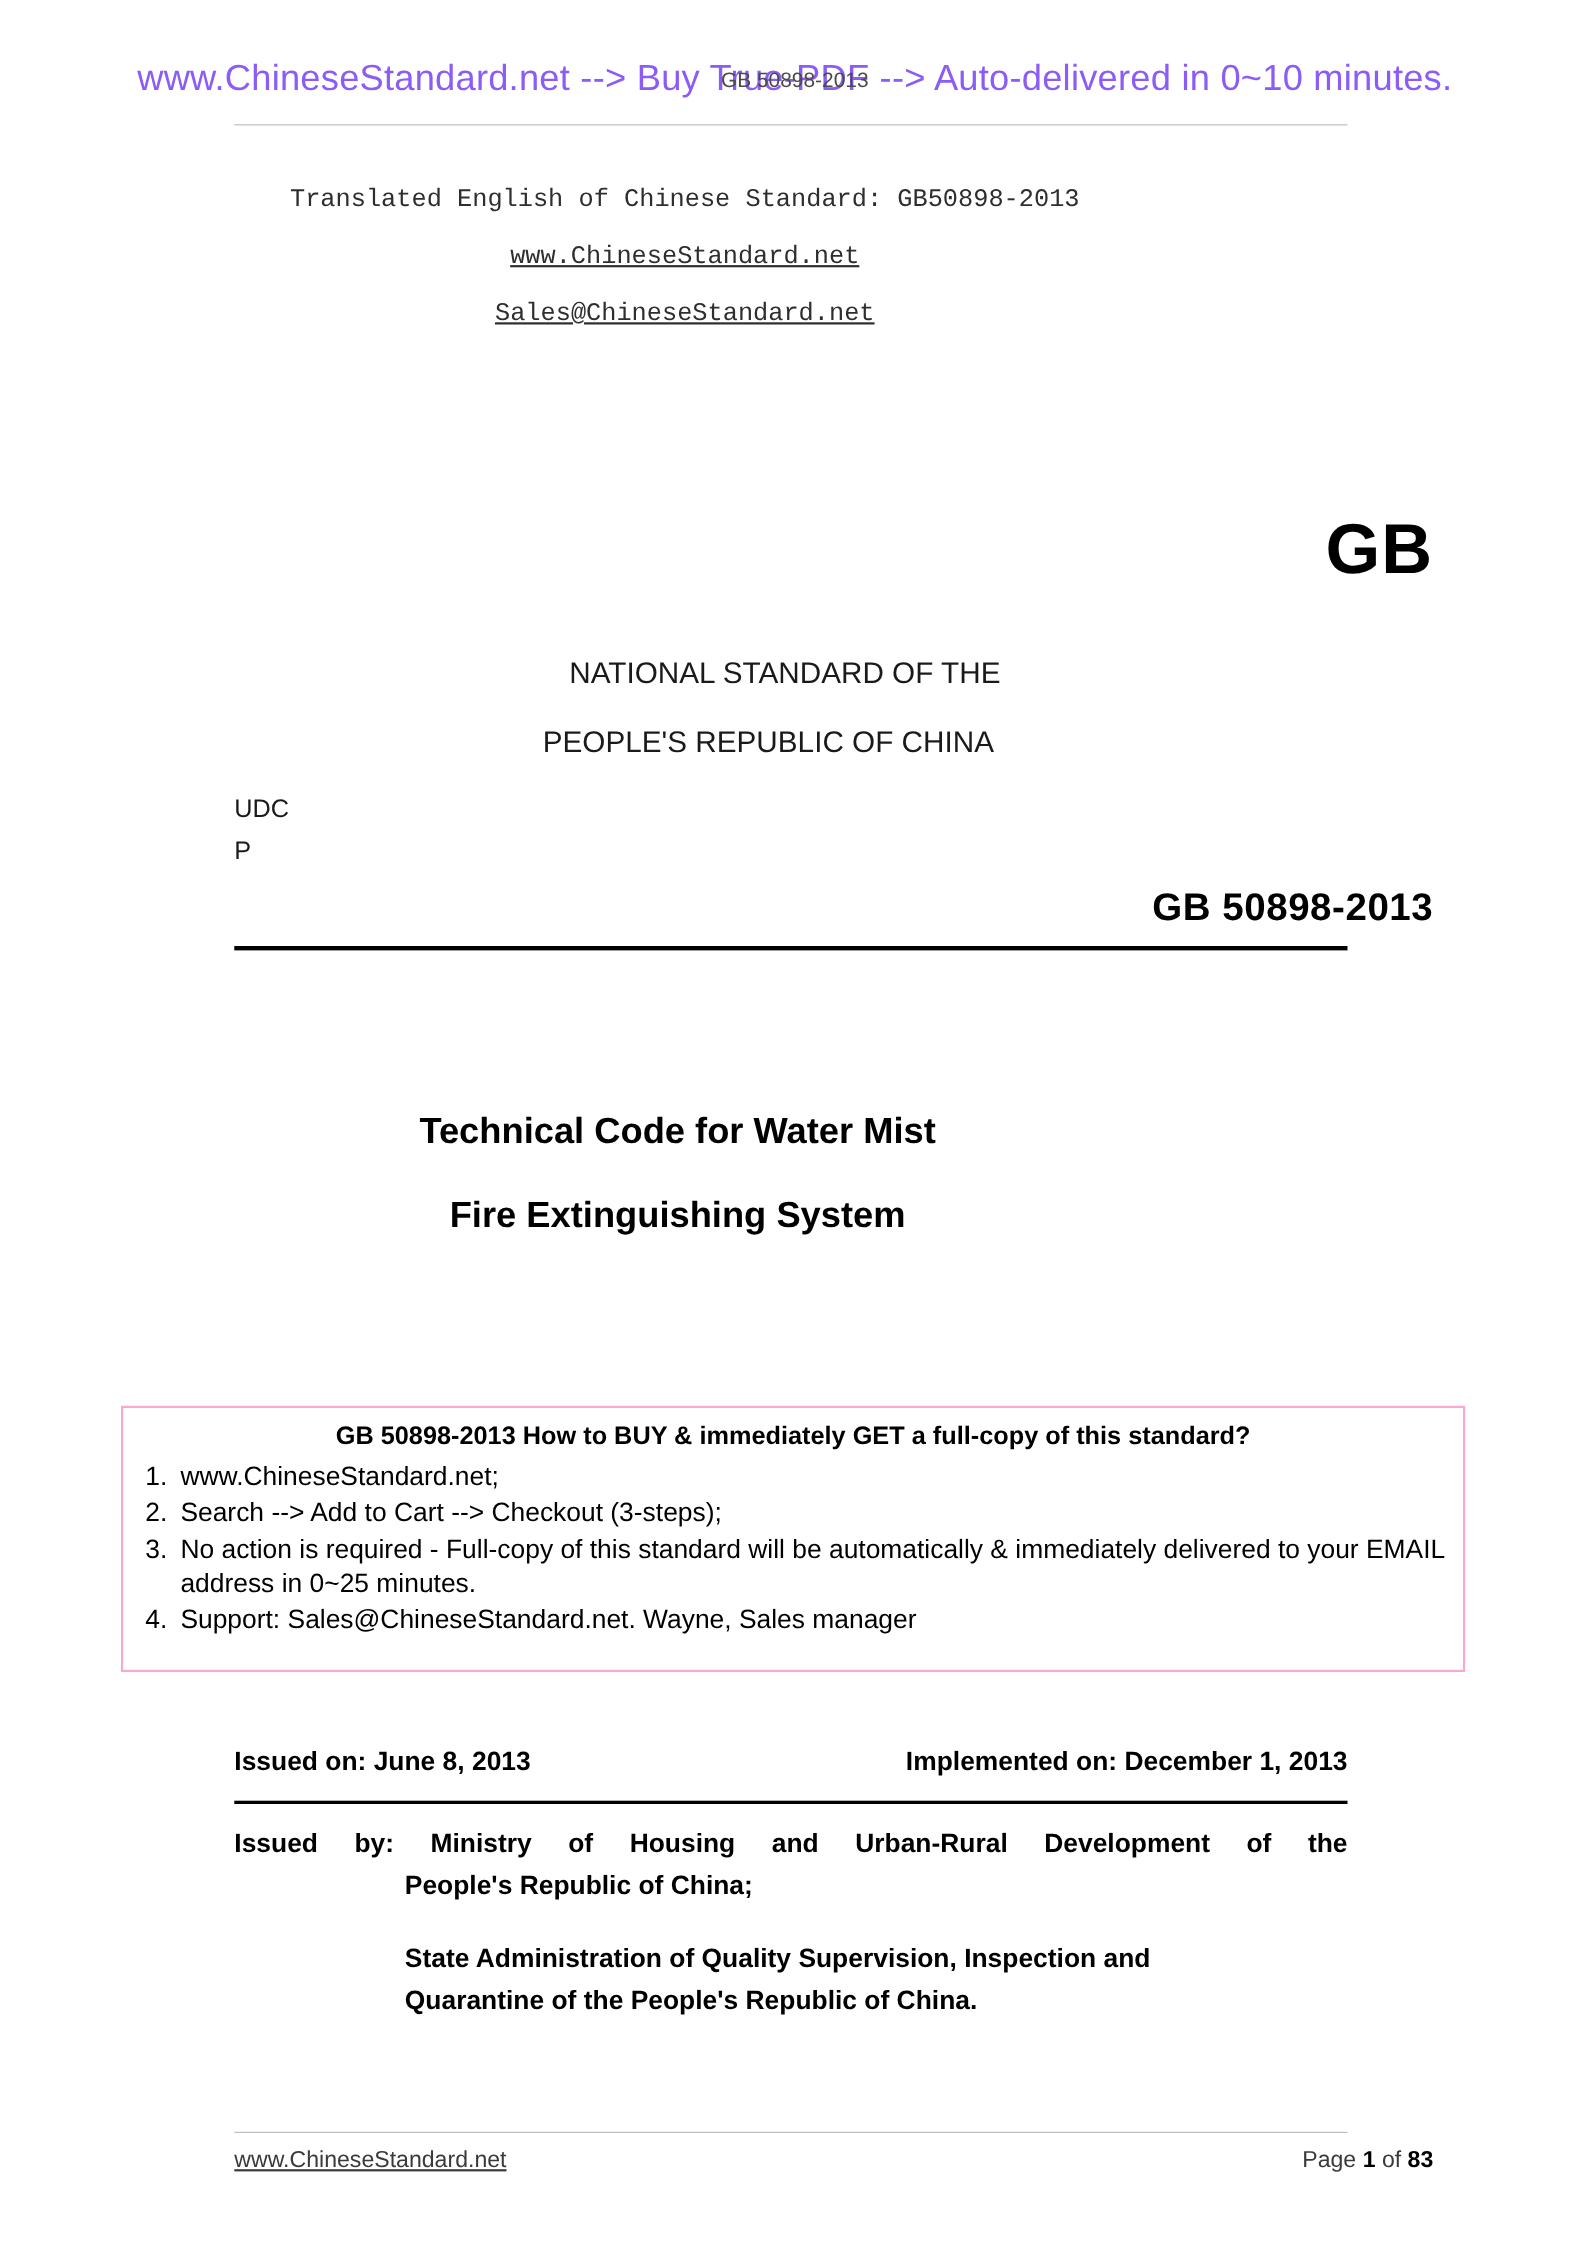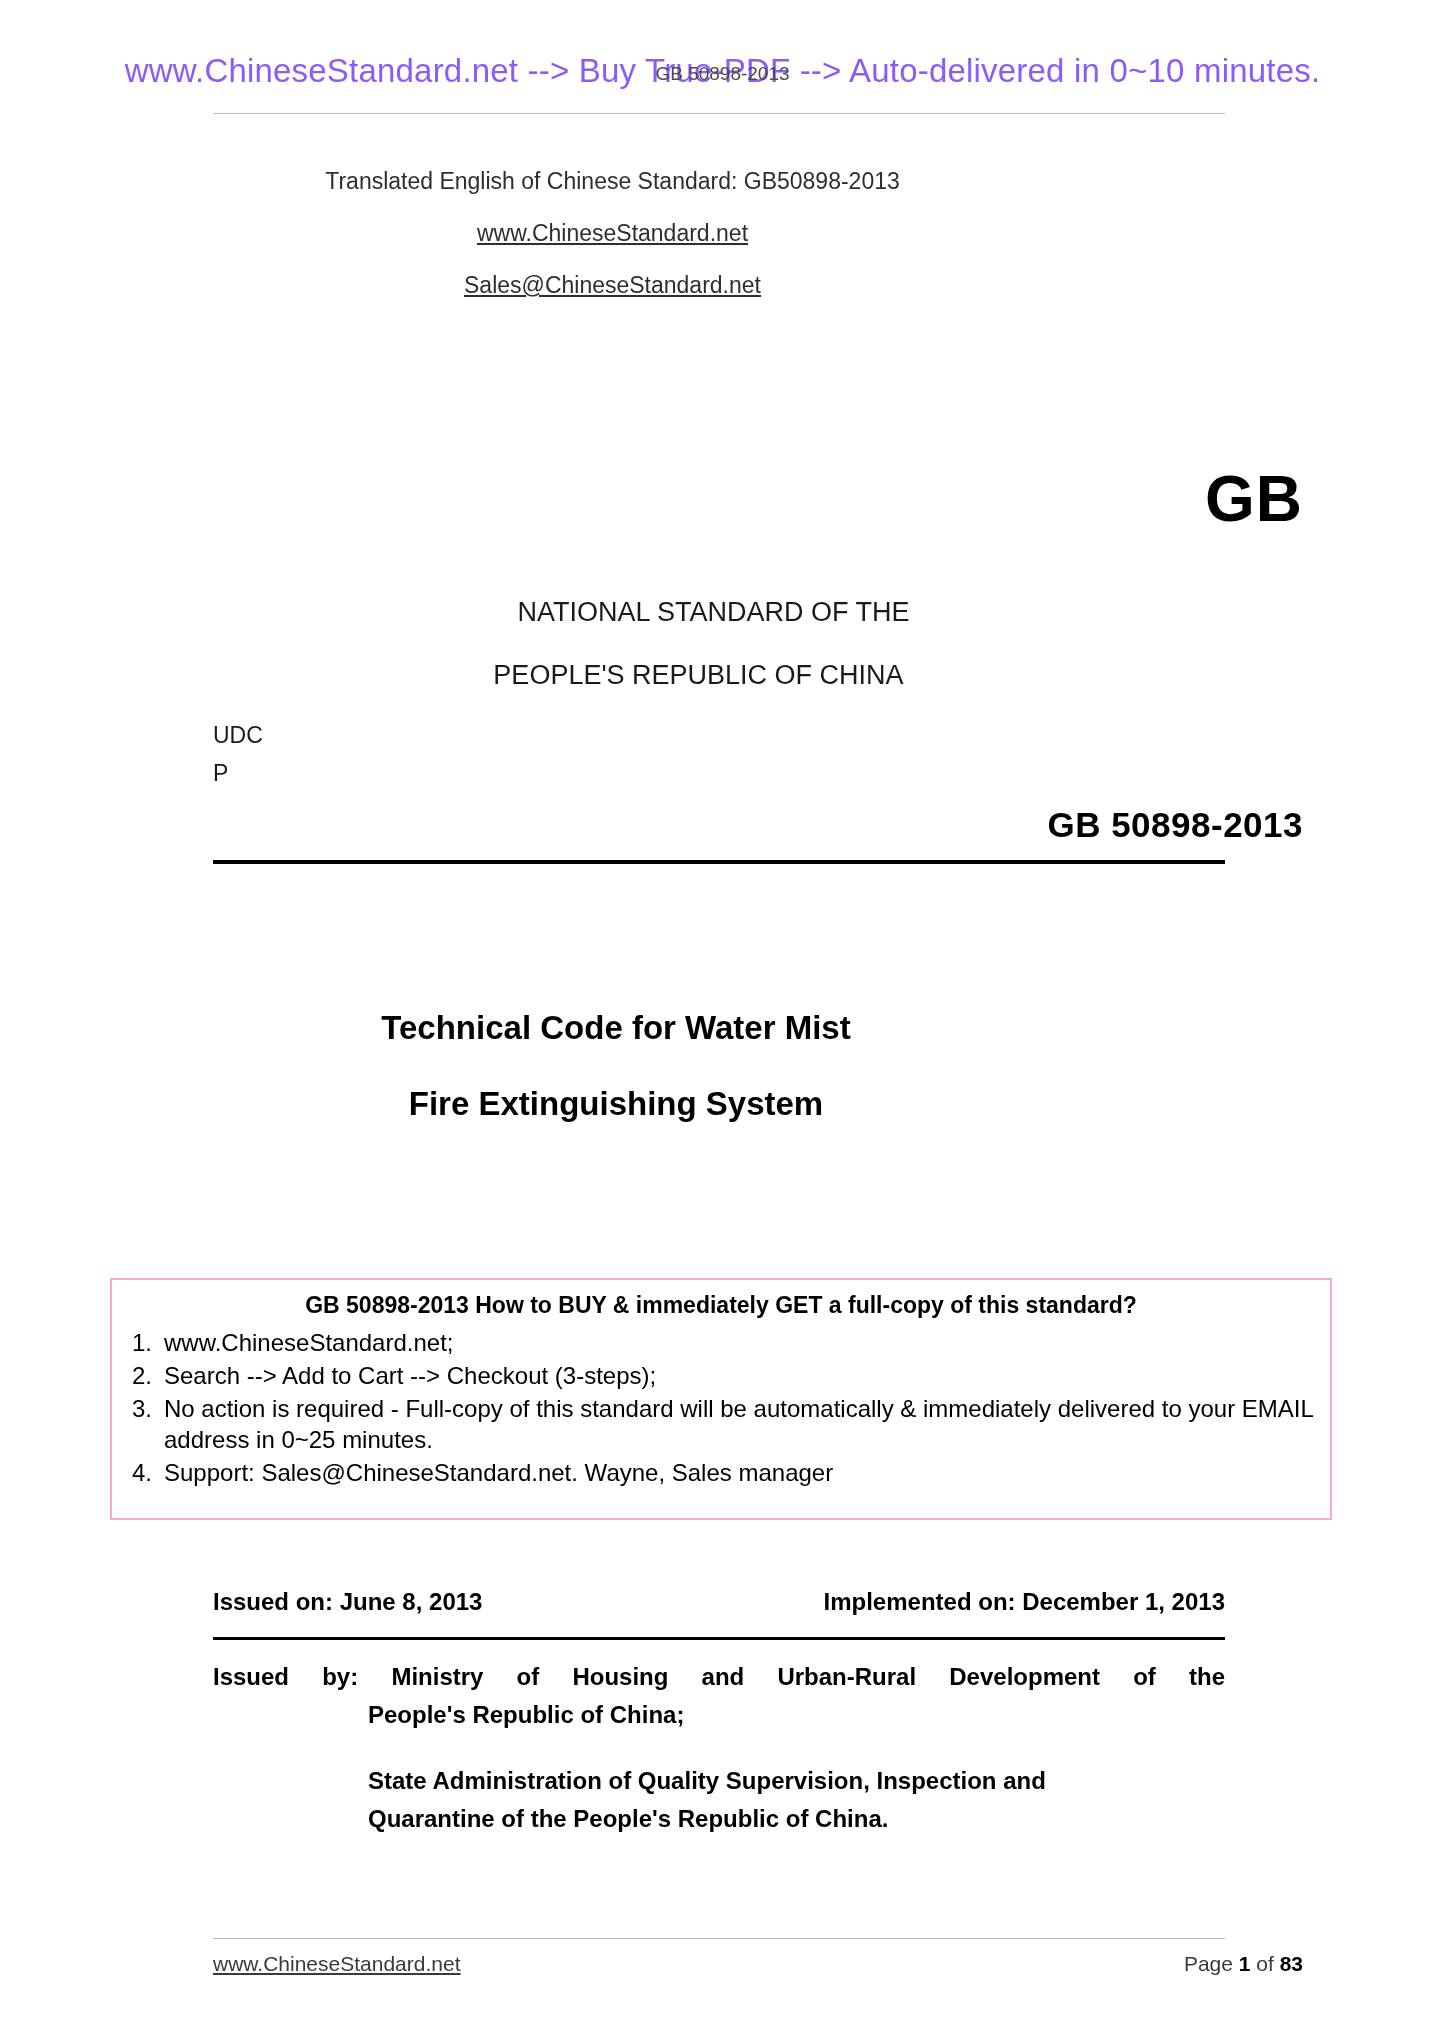--- a/index.html
+++ b/index.html
@@ -55,24 +55,25 @@
     left: 213px;
     top: 113px;
     width: 1012px;
     height: 1px;
     background: #b9b9b9;
   }
 
   
   .subhead {
     position: absolute;
-    left: 4px;
+    left: 14px;
     top: 155px;
     width: 1217px;
     text-align: center;
+    font-family: Liberation Mono, monospace;
   }
   .subhead div {
     font-size: 23px;
     color: #2e2e2e;
     line-height: 52px;
   }
   .subhead .lnk {
     text-decoration: underline;
     color: #2e2e2e;
   }

